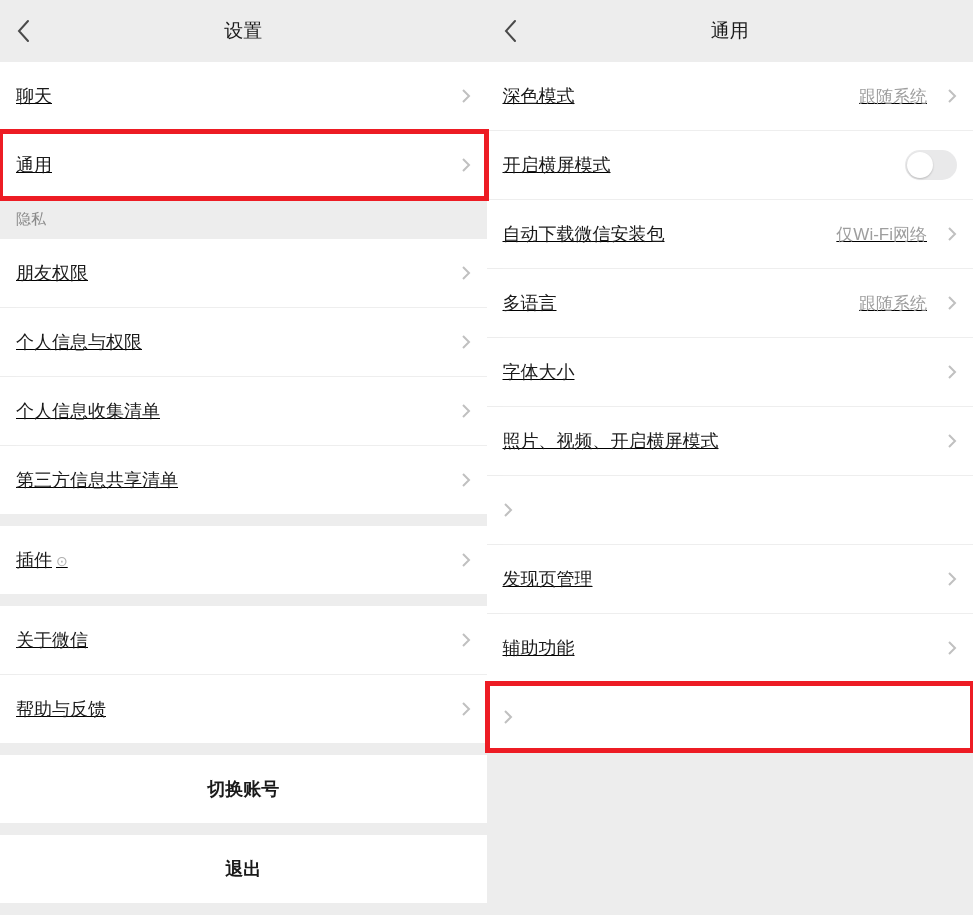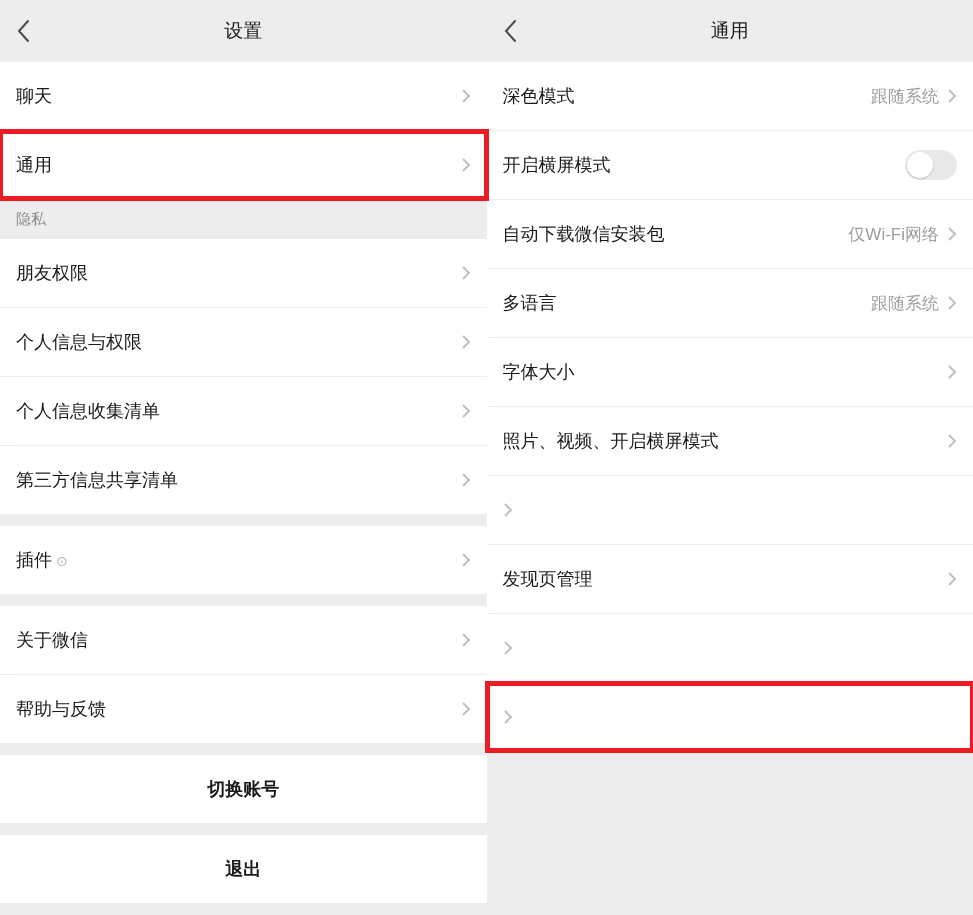--- a/index.html
+++ b/index.html
@@ -47,30 +47,31 @@
       font-weight: 500;
     }
     .list-item {
       background: #fff;
       height: 68px;
       display: flex;
       align-items: center;
       padding: 16px 16px;
       position: relative;
       cursor: pointer;
+      text-decoration: underline;
     }
     .list-item-label {
       font-size: 18px;
       color: #1a1a1a;
       flex: 1;
     }
     .list-item-value {
       font-size: 17px;
       color: #9e9e9e;
-      margin-right: 8px;
+      margin-right: 20px;
     }
     .chevron {
       width: 10px;
       height: 16px;
     }
     .chevron svg {
       width: 10px;
       height: 16px;
     }
     .divider {
@@ -300,20 +301,21 @@
 
   <div class="list-item">
     <div class="list-item-label">发现页管理</div>
     <div class="chevron"><svg viewBox="0 0 10 16">
           <path d="M2 2 L8 8 L2 14" stroke="#c0c0c0" stroke-width="2" fill="none"></path>
         </svg></div>
   </div>
   <div class="divider"></div>
 
   <div class="list-item">
+    <div class="list-item-label">辅助功能</div>
     <div class="chevron"><svg viewBox="0 0 10 16">
           <path d="M2 2 L8 8 L2 14" stroke="#c0c0c0" stroke-width="2" fill="none"></path>
         </svg></div>
   </div>
   <div class="divider"></div>
 
   <div class="list-item highlighted">
     <div class="chevron"><svg viewBox="0 0 10 16">
           <path d="M2 2 L8 8 L2 14" stroke="#c0c0c0" stroke-width="2" fill="none"></path>
         </svg></div>

